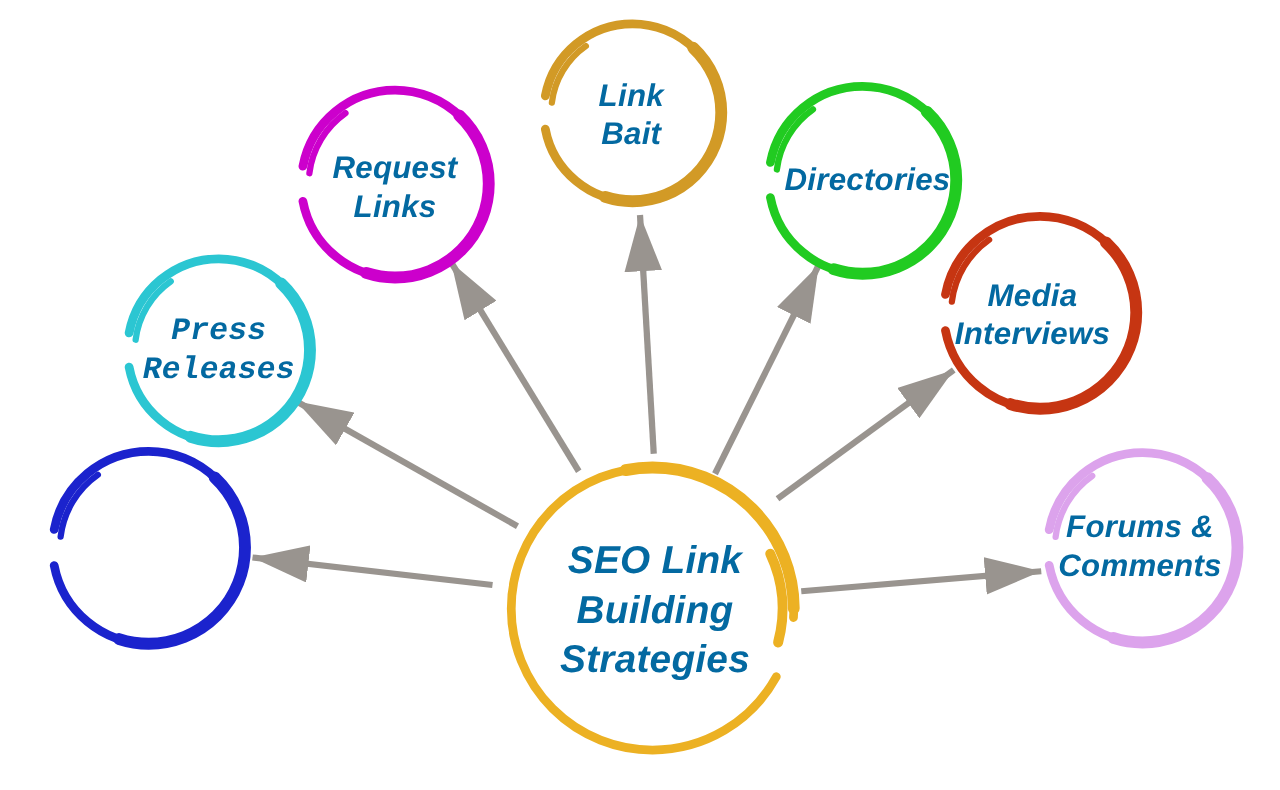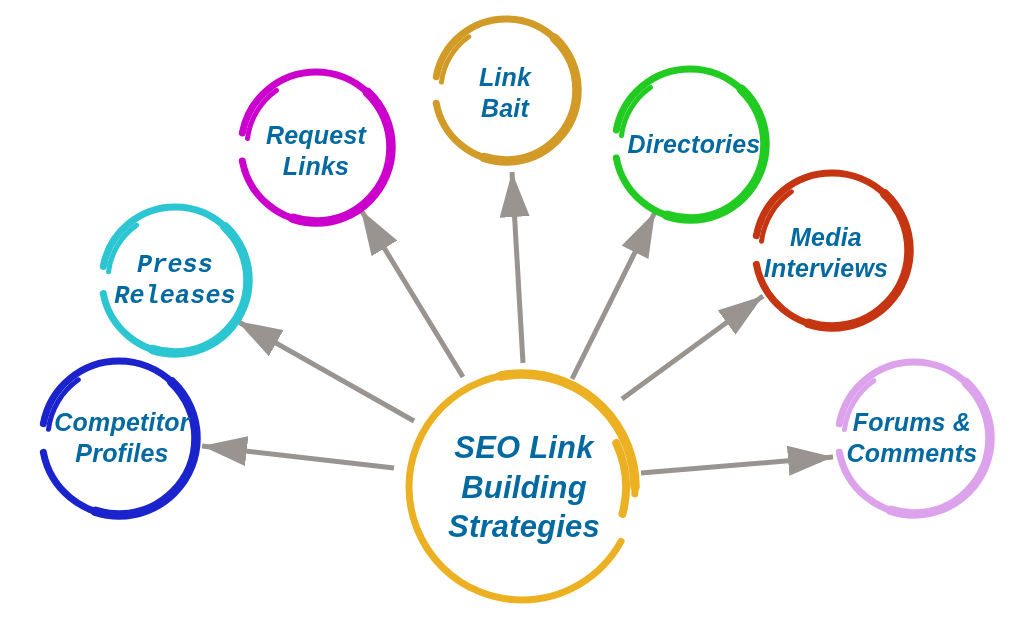--- a/index.html
+++ b/index.html
@@ -104,21 +104,19 @@
 
   <div class="label center-label" style="left:524px; top:488px;">SEO Link
 Building
 Strategies</div>
   <div class="label" style="left:505px; top:92px;">Link
 Bait</div>
   <div class="label" style="left:316px; top:150px;font-style:italic;">Request
 Links</div>
   <div class="label" style="left:175px; top:281px;font-family:Liberation Mono, monospace;">Press
 Releases</div>
-  <div class="label" style="left:122px; top:437px;">Competitor
-Profiles</div>
   <div class="label" style="left:694px; top:144px;">Directories</div>
   <div class="label" style="left:826px; top:252px;">Media
 Interviews</div>
   <div class="label" style="left:912px; top:437px;">Forums &amp;
 Comments</div>
 
 </div>
 
 </body></html>

